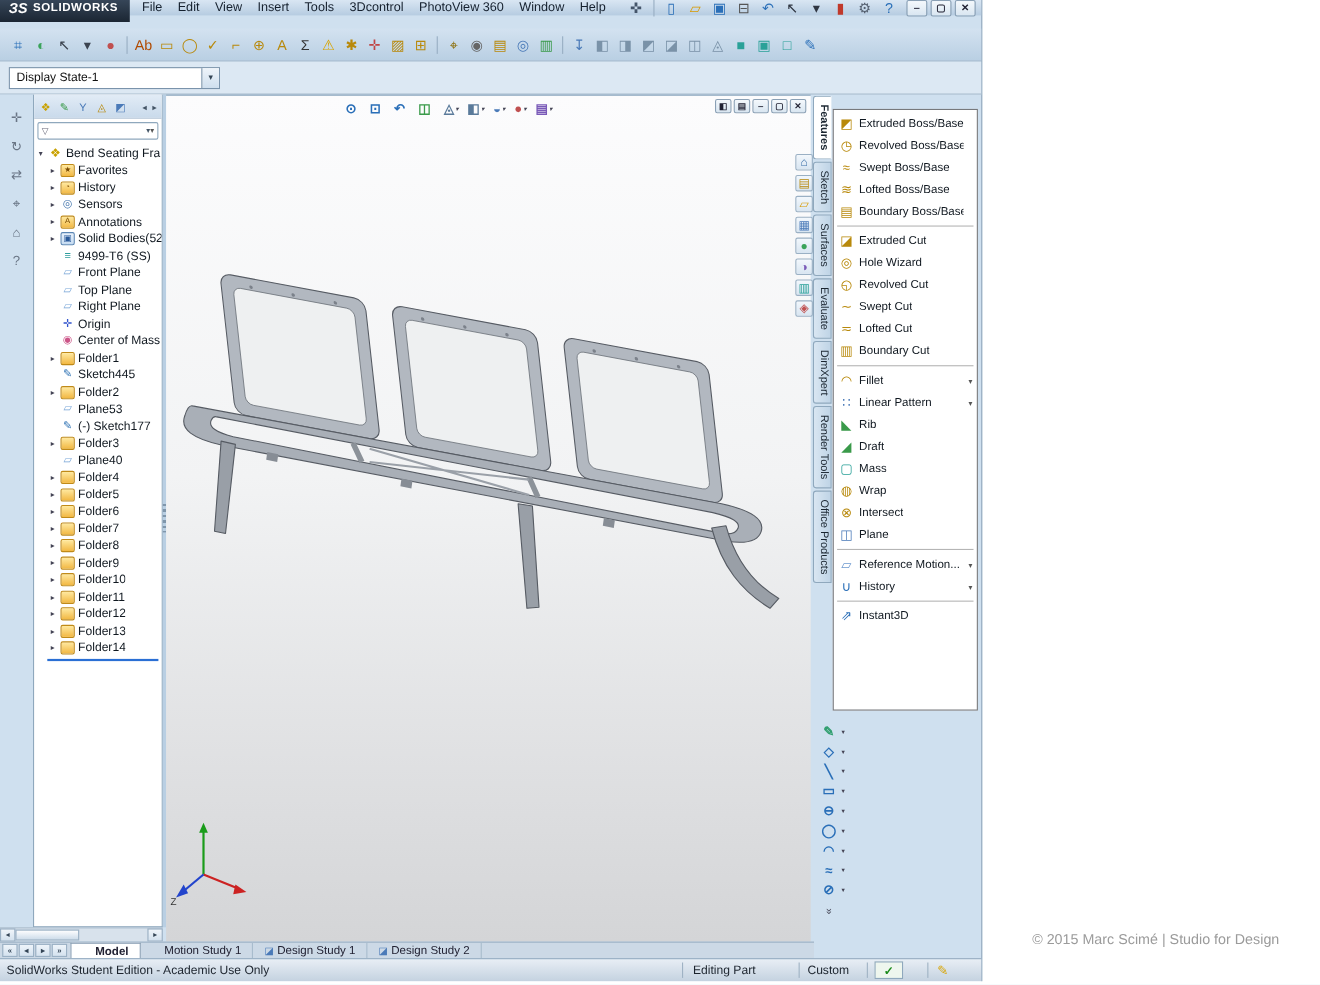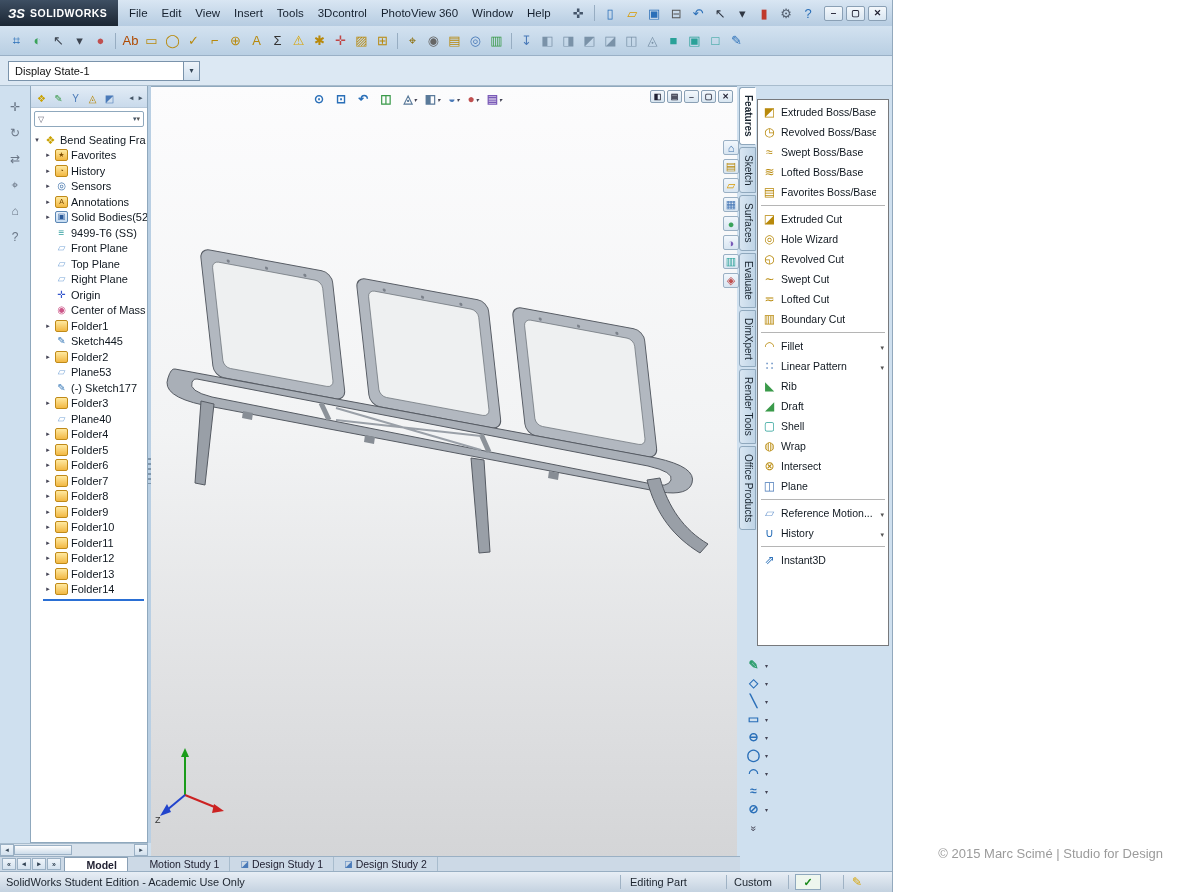--- a/index.html
+++ b/index.html
@@ -1,21 +1,21 @@
 <!DOCTYPE html>
 <html><head>
 <meta charset="utf-8">
 <style>
 *{margin:0;padding:0;box-sizing:border-box;}
 html,body{width:1200px;height:895px;background:#fff;font-family:"Liberation Sans",sans-serif;}
 #stage{position:relative;width:1200px;height:895px;background:#fff;overflow:hidden;}
 #app{position:absolute;left:0;top:0;width:893px;height:892px;background:#cfe0ef;border-right:1px solid #93a9bd;overflow:hidden;}
 
 
-#titlebar{position:absolute;left:0;top:0;width:893px;height:26px;background:linear-gradient(#d9e6f3,#b6cce1);display:flex;align-items:center;}
+#titlebar{position:absolute;left:0;top:0;width:893px;height:14px;background:linear-gradient(#d9e6f3,#b6cce1);display:flex;align-items:center;}
 #logo{width:118px;height:26px;background:linear-gradient(#3e4f63,#1b2633);color:#fff;display:flex;align-items:center;gap:5px;padding-left:8px;flex:none;}
 #logo .lg1{font-style:italic;font-weight:bold;font-size:13px;}
 #logo .lg2{font-weight:bold;font-size:10.5px;letter-spacing:.5px;}
 #menus{display:flex;margin-left:4px;}
 .menu{font-size:11.5px;color:#15202e;padding:0 7px;line-height:26px;white-space:nowrap;}
 #tb1{display:flex;align-items:center;gap:1px;margin-left:10px;}
 .tico{width:21px;height:21px;display:inline-flex;align-items:center;justify-content:center;font-size:13px;border-radius:2px;flex:none;position:relative;}
 .tico b{font-weight:normal;}
 .tico.sep{width:9px;}
 .tico.sep::after{content:"";width:1px;height:16px;background:#97adc2;}
@@ -695,21 +695,21 @@
           <span class="flab">Swept Boss/Base</span>
           <span class="fdd" data-name="flyout-arrow-icon" style="visibility: hidden;"></span>
         </div>
         <div class="frow" data-name="feature-command">
           <span class="ficon" data-name="lofted-boss-icon">≋</span>
           <span class="flab">Lofted Boss/Base</span>
           <span class="fdd" data-name="flyout-arrow-icon" style="visibility: hidden;"></span>
         </div>
         <div class="frow" data-name="feature-command">
           <span class="ficon" data-name="boundary-boss-icon">▤</span>
-          <span class="flab">Favorites Boss/Base</span>
+          <span class="flab">Boundary Boss/Base</span>
           <span class="fdd" data-name="flyout-arrow-icon" style="visibility: hidden;"></span>
         </div>
         <div class="frow sep" data-name="feature-command">
           
           
           
         </div>
         <div class="frow" data-name="feature-command">
           <span class="ficon" data-name="extruded-cut-icon">◪</span>
           <span class="flab">Extruded Cut</span>
@@ -760,21 +760,21 @@
           <span class="flab">Rib</span>
           <span class="fdd" data-name="flyout-arrow-icon" style="visibility: hidden;"></span>
         </div>
         <div class="frow" data-name="feature-command">
           <span class="ficon" data-name="draft-icon">◢</span>
           <span class="flab">Draft</span>
           <span class="fdd" data-name="flyout-arrow-icon" style="visibility: hidden;"></span>
         </div>
         <div class="frow" data-name="feature-command">
           <span class="ficon" data-name="shell-icon">▢</span>
-          <span class="flab">Shell</span>
+          <span class="flab">Mass</span>
           <span class="fdd" data-name="flyout-arrow-icon" style="visibility: hidden;"></span>
         </div>
         <div class="frow" data-name="feature-command">
           <span class="ficon" data-name="wrap-icon">◍</span>
           <span class="flab">Wrap</span>
           <span class="fdd" data-name="flyout-arrow-icon" style="visibility: hidden;"></span>
         </div>
         <div class="frow" data-name="feature-command">
           <span class="ficon" data-name="intersect-icon">⊗</span>
           <span class="flab">Intersect</span>

